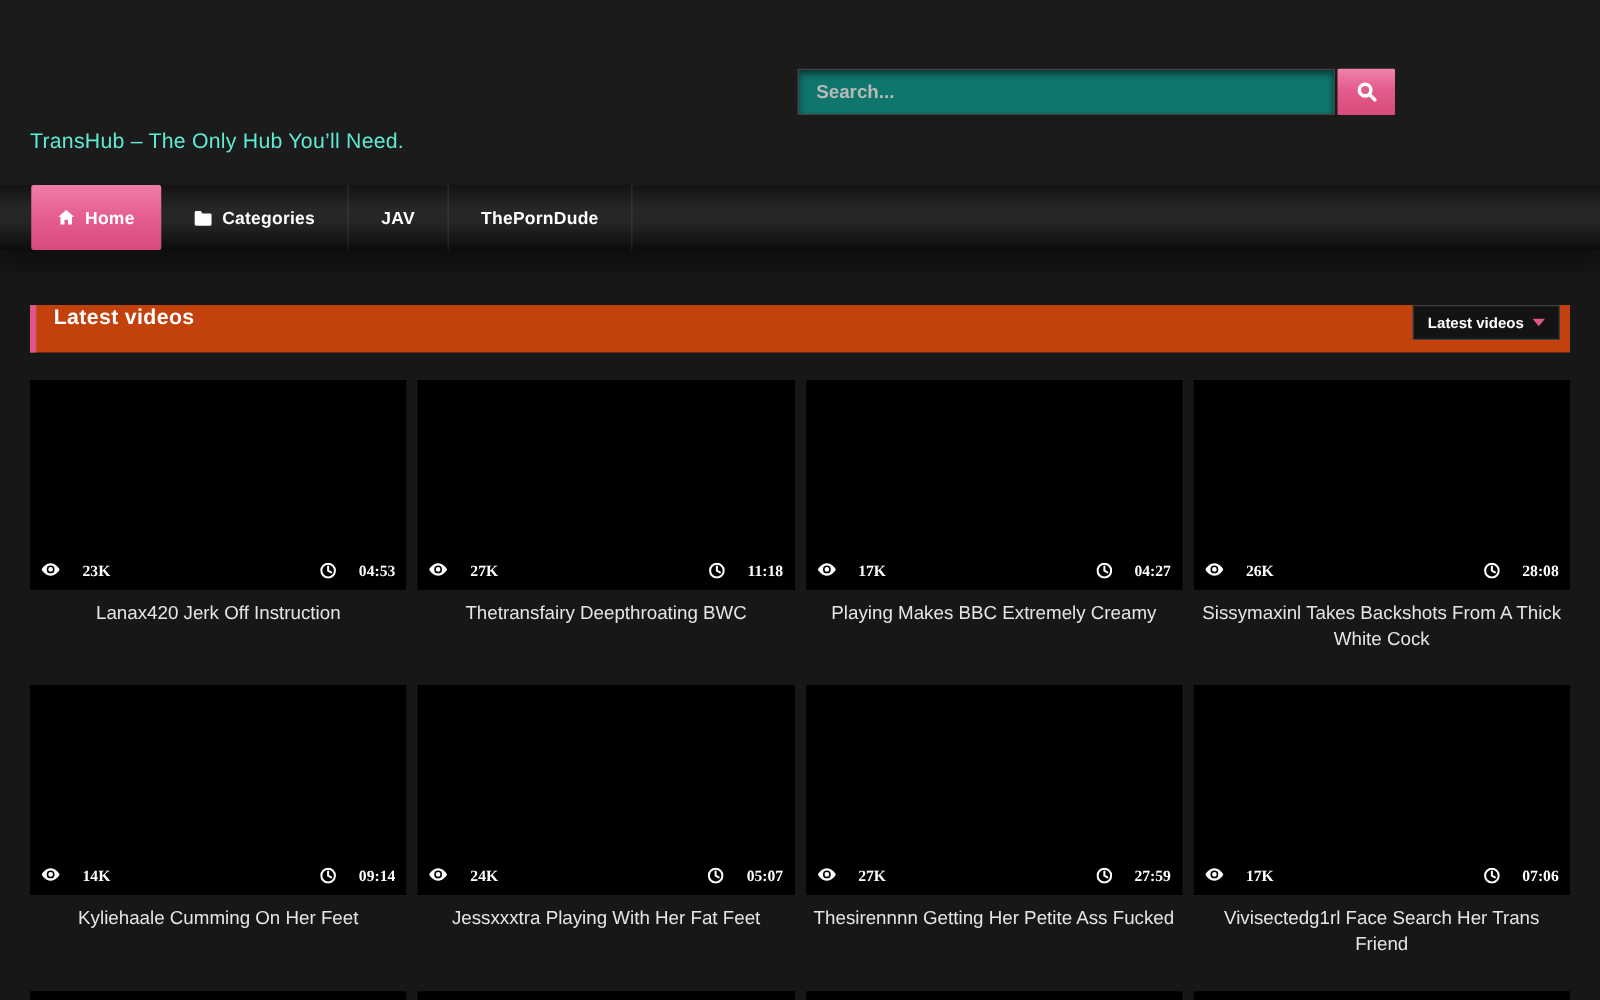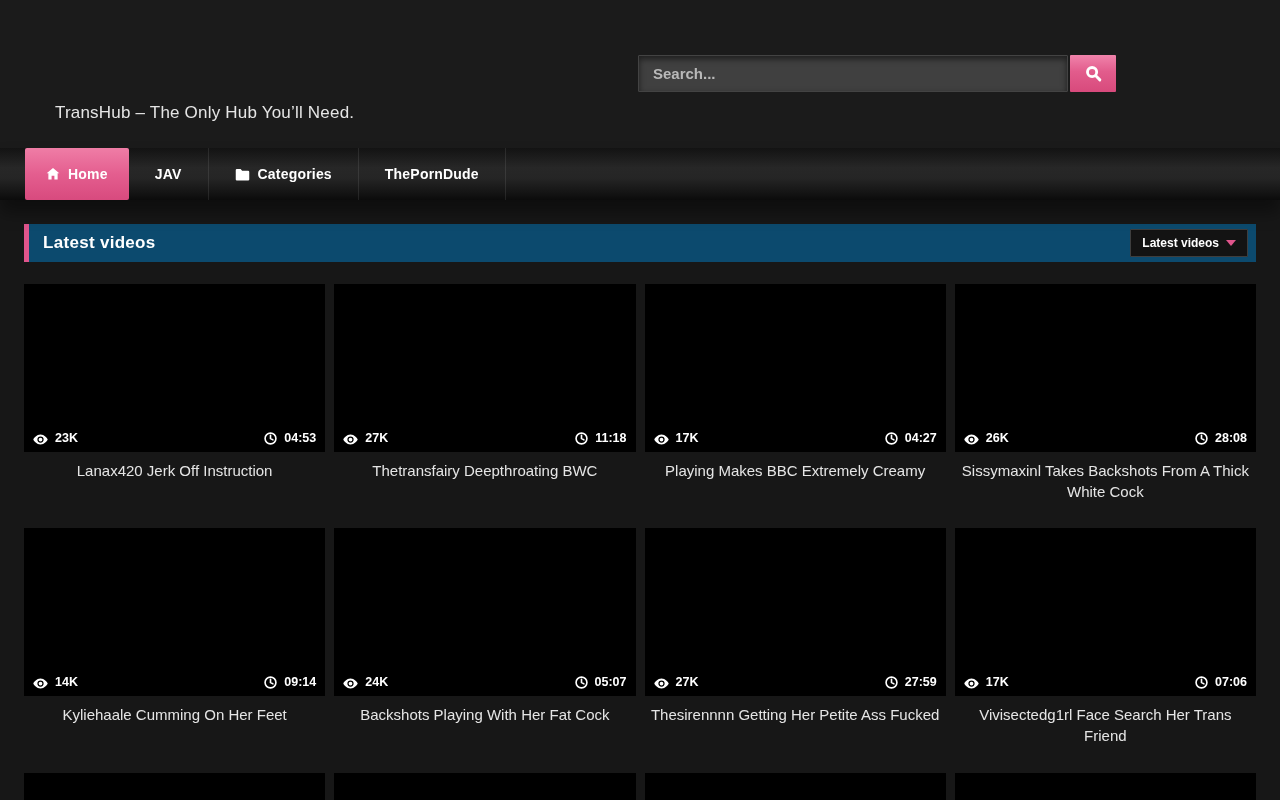--- a/index.html
+++ b/index.html
@@ -8,26 +8,26 @@
     width: 1280px; height: 800px; overflow: hidden; position: relative;
     background: #171717;
     font-family: "Liberation Sans", "DejaVu Sans", sans-serif;
     -webkit-font-smoothing: antialiased;
   }
 
   
   .header { position: relative; width: 1280px; height: 148px; background: #1b1b1b; }
   .tagline {
     position: absolute; left: 24px; top: 103px;
-    font-size: 17px; color: #e5e5e5; letter-spacing: .2px; margin-left: 31px;
+    font-size: 17px; color: #5eead4; letter-spacing: .2px;
   }
   .search { position: absolute; left: 638px; top: 55px; display: flex; align-items: stretch; height: 37px; }
   .search-input {
     width: 430px; height: 37px;
-    background: #404040; border: 1px solid #434343; border-radius: 1px;
+    background: #0f766e; border: 1px solid #434343; border-radius: 1px;
     box-shadow: inset 0 3px 6px rgba(0,0,0,.55);
     color: #c9c9c9; font-size: 15px; font-weight: bold; padding: 0 14px;
     font-family: "Liberation Sans", sans-serif; outline: none;
   }
   .search-input::placeholder { color: #b9b9b9; opacity: 1; }
   .search-btn {
     width: 46px; height: 37px; margin-left: 2px; border: none; cursor: pointer;
     background: linear-gradient(180deg, #f083ab 0%, #e25c8c 45%, #d84a7c 100%);
     border-radius: 1px; display: flex; align-items: center; justify-content: center;
   }
@@ -49,23 +49,23 @@
   .nav-item:first-child { border-right: none; padding: 0 21px; text-align: right; }
   .nav-item.active {
     background: linear-gradient(180deg, #ef7da6 0%, #e45e8f 50%, #d84a7e 100%);
     border-radius: 2px;
   }
   .nav-icon { display: flex; align-items: center; }
   .nav-icon svg { display: block; }
 
   
   .section-bar {
-    margin: 24px 24px 0 24px; height: 38px;
-    background: #0c4a6e; border-left: 5px solid #e0558c;
-    display: flex; align-items: center; padding: 0 8px 0 14px;
+    margin: 44px 24px 0 24px; height: 38px;
+    background: #c2410c; border-left: 5px solid #e0558c;
+    display: flex; align-items: flex-start; padding: 0 8px 0 14px;
   }
   .section-title { font-size: 17px; font-weight: bold; color: #ffffff; letter-spacing: .3px; }
   .sort-dropdown {
     margin-left: auto; display: flex; align-items: center; gap: 7px;
     background: #131313; border: 1px solid #3e3e3e; border-radius: 1px;
     color: #ffffff; font-size: 12px; font-weight: bold; cursor: pointer;
     padding: 6px 11px; font-family: "Liberation Sans", sans-serif;
   }
   .caret {
     width: 0; height: 0; display: inline-block;
@@ -82,21 +82,21 @@
   .card { cursor: pointer; }
   .thumb {
     position: relative; width: 100%; height: 168px; background: #000000;
   }
   .meta {
     position: absolute; left: 0; right: 0; bottom: 0;
     display: flex; justify-content: space-between; align-items: center;
     padding: 5px 9px 7px 9px;
     color: #ffffff; font-size: 12.5px; font-weight: bold;
   }
-  .meta-group { display: flex; align-items: flex-end; gap: 7px; }
+  .meta-group { display: flex; align-items: flex-start; gap: 18px; font-family: Liberation Serif, serif; }
   .meta-group svg { display: block; }
   .vtitle {
     margin-top: 9px; min-height: 37px;
     text-align: center; color: #e5e5e5; font-size: 15px; line-height: 1.38;
     padding: 0 4px;
   }
 </style>
 </head>
 <body>
 
@@ -118,31 +118,31 @@
 <nav class="navbar">
   <a class="nav-item active">
     <span class="nav-icon">
       <svg width="14" height="14" viewBox="0 0 20 20" fill="#ffffff">
         <path d="M10 1.5 L19 9 h-2.4 v9 h-4.6 v-5.5 h-4 V18 H3.4 V9 H1 Z"></path>
       </svg>
     </span>
     <span>Home</span>
   </a>
   <a class="nav-item">
-    <span>JAV</span>
-  </a>
-  <a class="nav-item">
     <span class="nav-icon">
       <svg width="15" height="13" viewBox="0 0 20 17" fill="#ffffff">
         <path d="M1 2.5 a1.5 1.5 0 0 1 1.5 -1.5 h5 l2 2.5 h8 a1.5 1.5 0 0 1 1.5 1.5 v10 a1.5 1.5 0 0 1 -1.5 1.5 h-15 a1.5 1.5 0 0 1 -1.5 -1.5 Z"></path>
       </svg>
     </span>
     <span>Categories</span>
   </a>
   <a class="nav-item">
+    <span>JAV</span>
+  </a>
+  <a class="nav-item">
     <span>ThePornDude</span>
   </a>
 </nav>
 
 <div class="section-bar">
   <h2 class="section-title">Latest videos</h2>
   <button class="sort-dropdown">
     <span>Latest videos</span>
     <span class="caret"></span>
   </button>
@@ -290,21 +290,21 @@
           <span>
               <svg width="13" height="13" viewBox="0 0 24 24" fill="none" stroke="#ffffff" stroke-width="3" stroke-linecap="round">
                 <circle cx="12" cy="12" r="10"></circle>
                 <path d="M12 6 v6 l4.5 2.5"></path>
               </svg>
             </span>
           <span>05:07</span>
         </span>
       </div>
     </div>
-    <div class="vtitle">Backshots Playing With Her Fat Cock</div>
+    <div class="vtitle">Jessxxxtra Playing With Her Fat Feet</div>
   </div>
 
   <div class="card">
     <div class="thumb">
       <div class="meta">
         <span class="meta-group">
           <span>
               <svg width="15" height="11" viewBox="0 0 24 16" fill="#ffffff">
                 <path d="M12 0 C6 0 1.5 5.5 0.5 8 C1.5 10.5 6 16 12 16 C18 16 22.5 10.5 23.5 8 C22.5 5.5 18 0 12 0 Z M12 13 a5 5 0 1 1 0 -10 a5 5 0 0 1 0 10 Z M12 11 a3 3 0 1 0 0 -6 a3 3 0 0 0 0 6 Z"></path>
               </svg>

